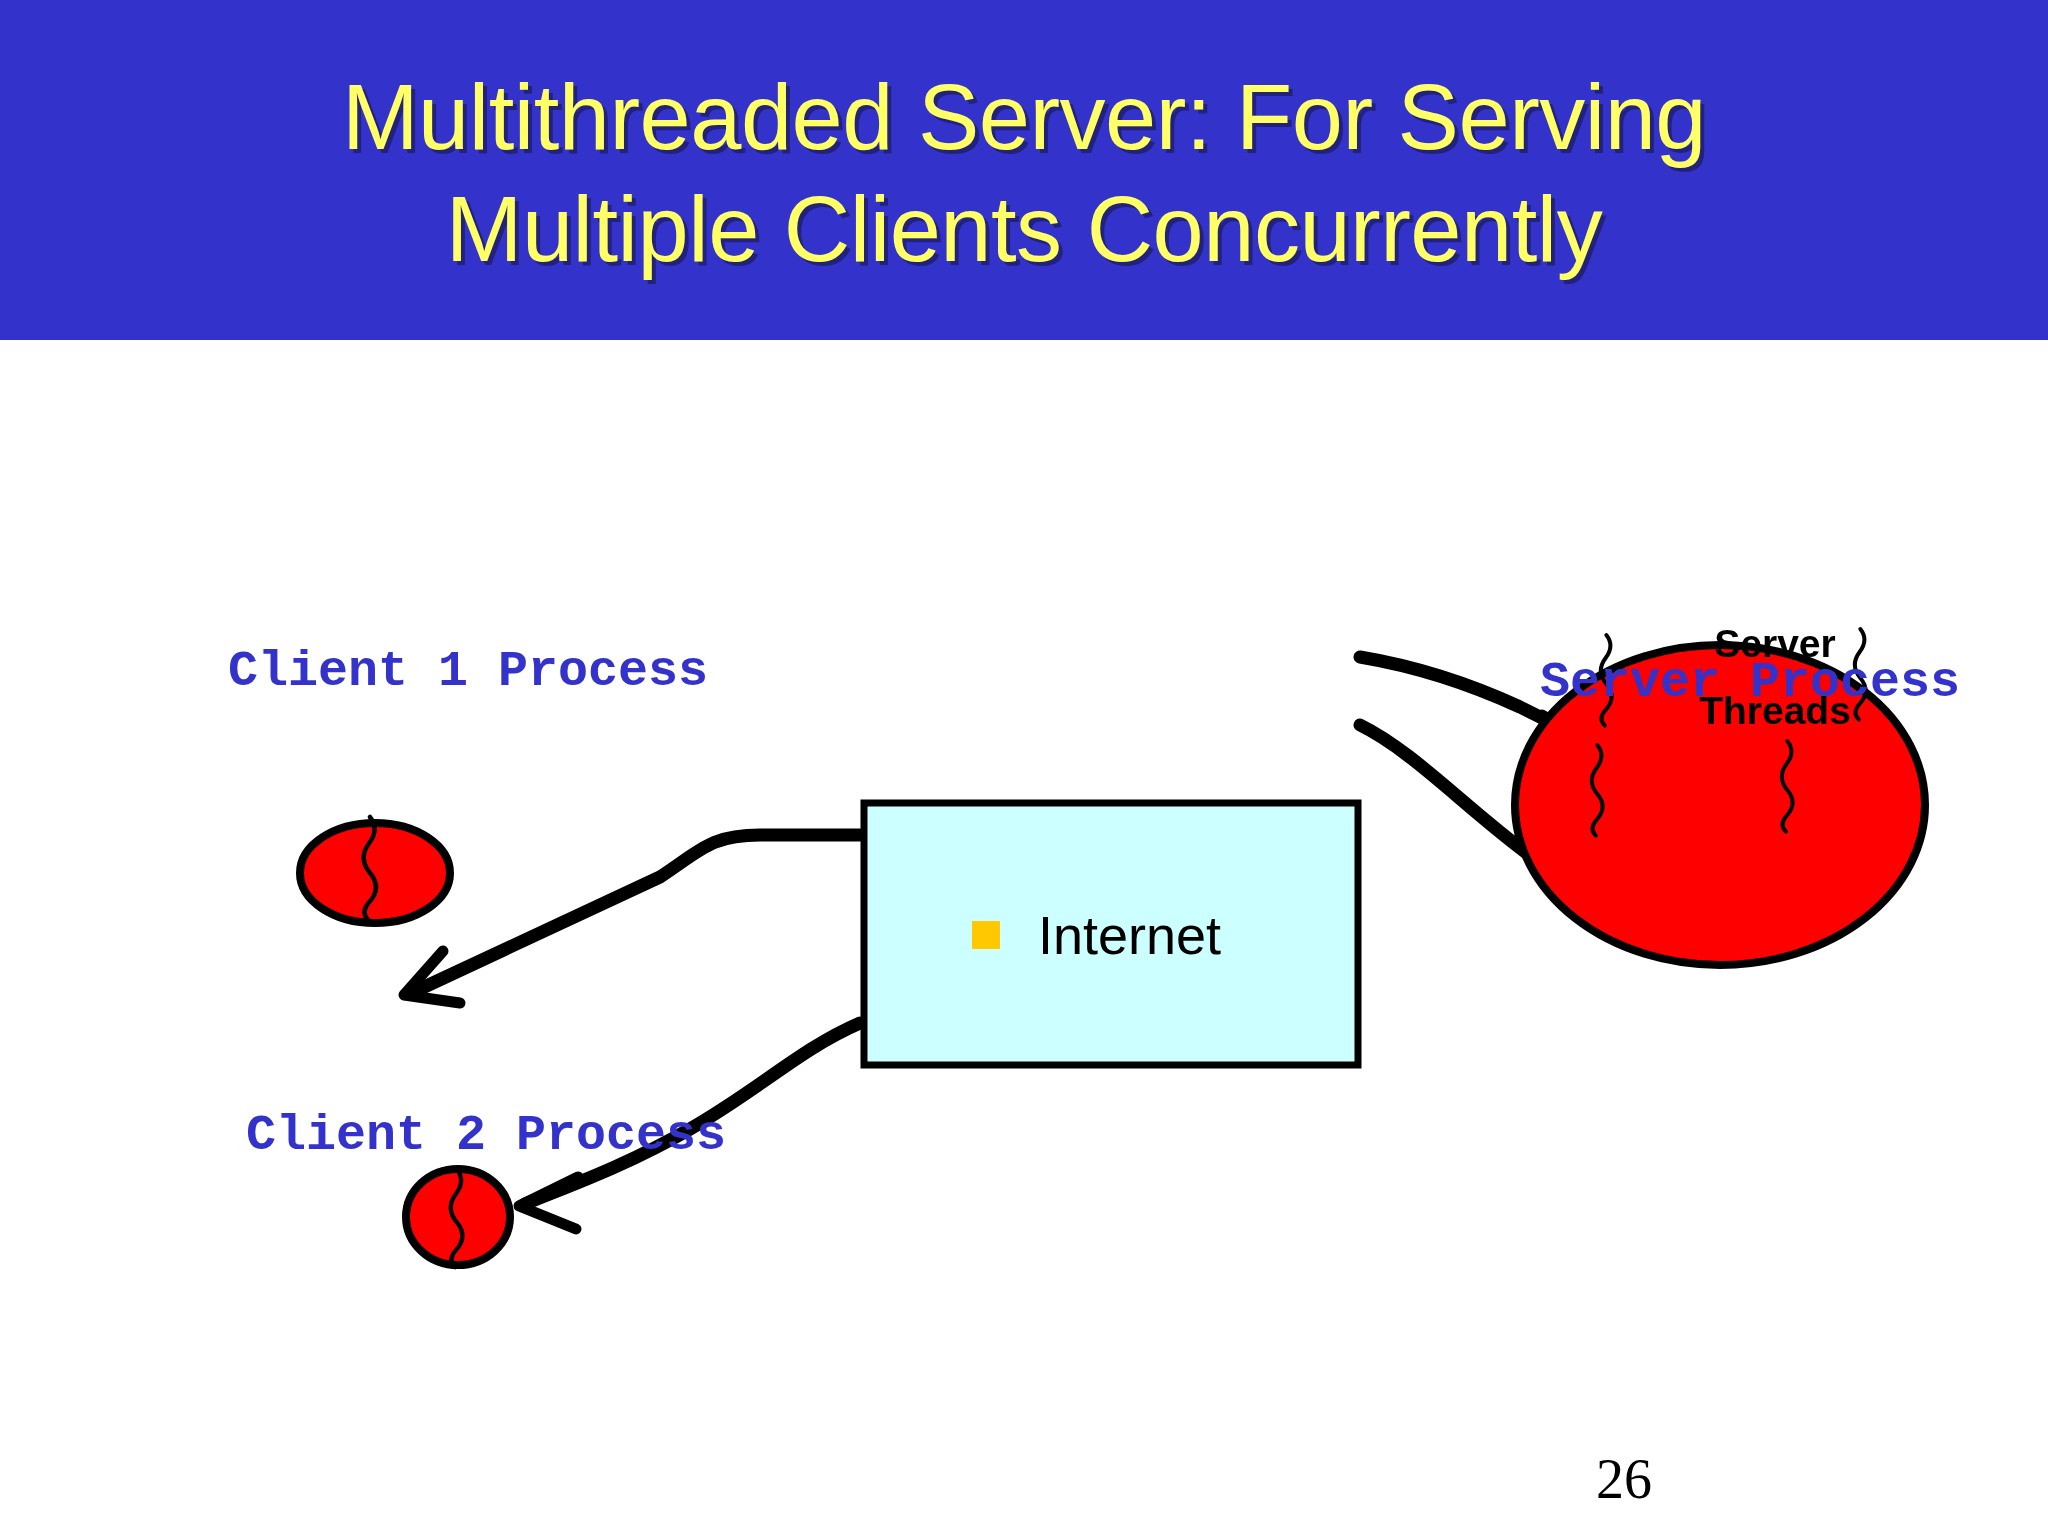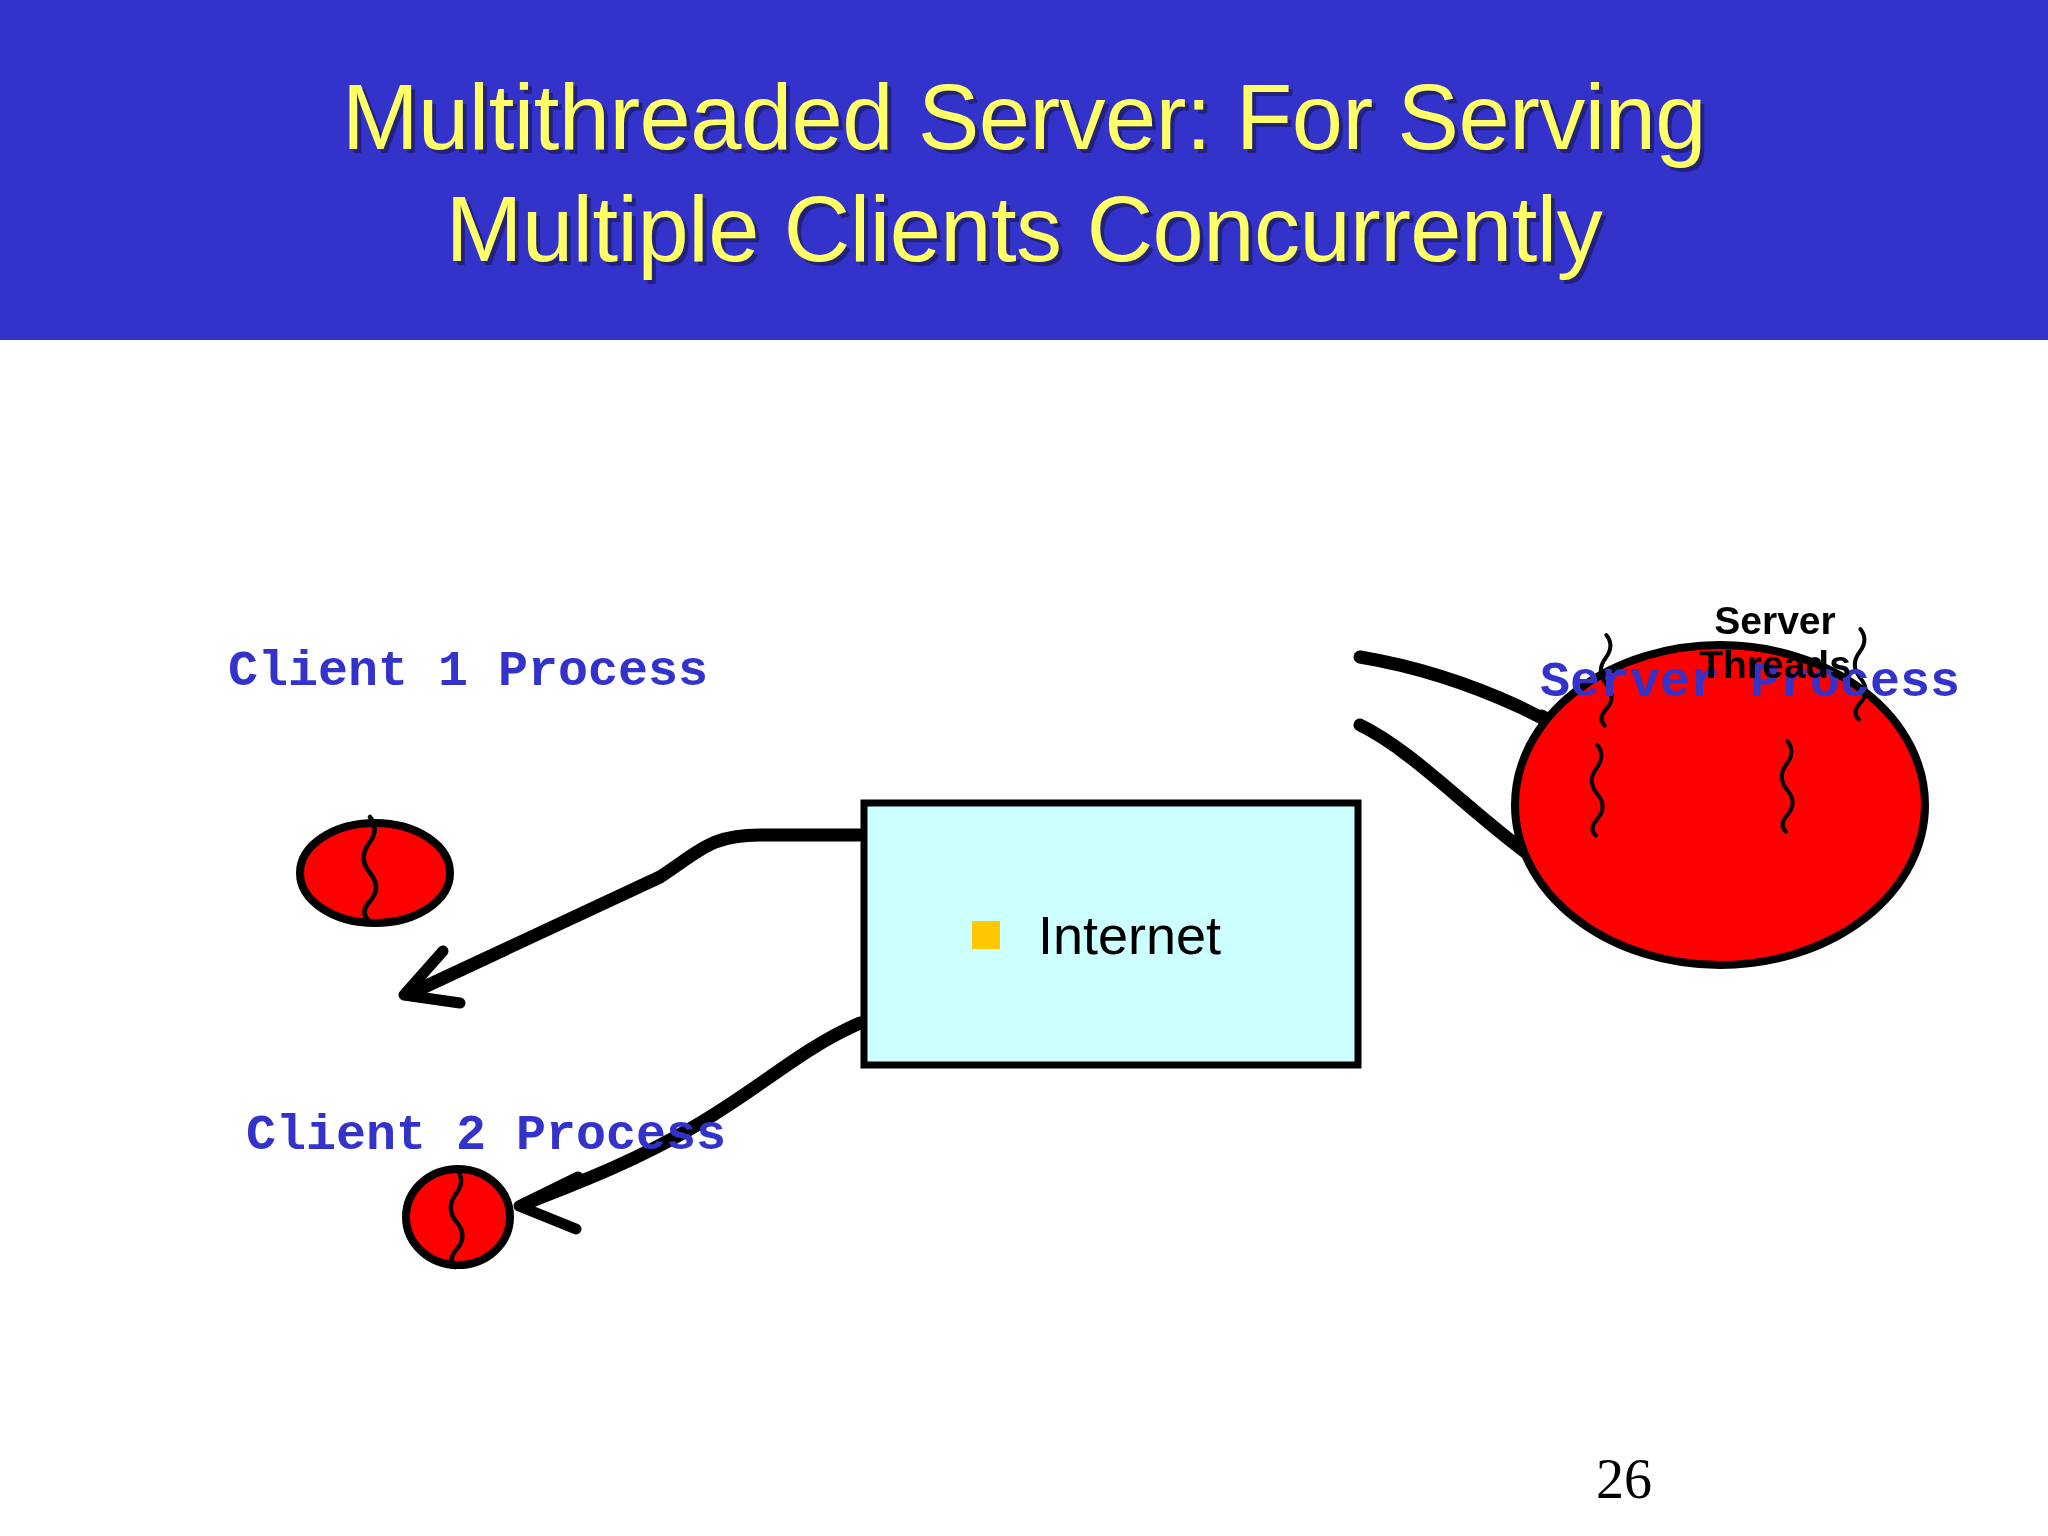--- a/index.html
+++ b/index.html
@@ -97,21 +97,21 @@
     left: 1645px;
     top: 310px;
     width: 260px;
     text-align: center;
     color: #000000;
     font-weight: bold;
     font-size: 39px;
     line-height: 1.12;
     font-family: "Liberation Sans", sans-serif;
   }
-  #server-threads-label span { display: block; }
+  #server-threads-label span { display: block; margin-top: 23px; }
 
   #page-number {
     position: absolute;
     left: 1596px;
     top: 1158px;
     font-size: 56px;
     color: #000000;
     font-family: Liberation Serif, serif;
   }
 </style>

